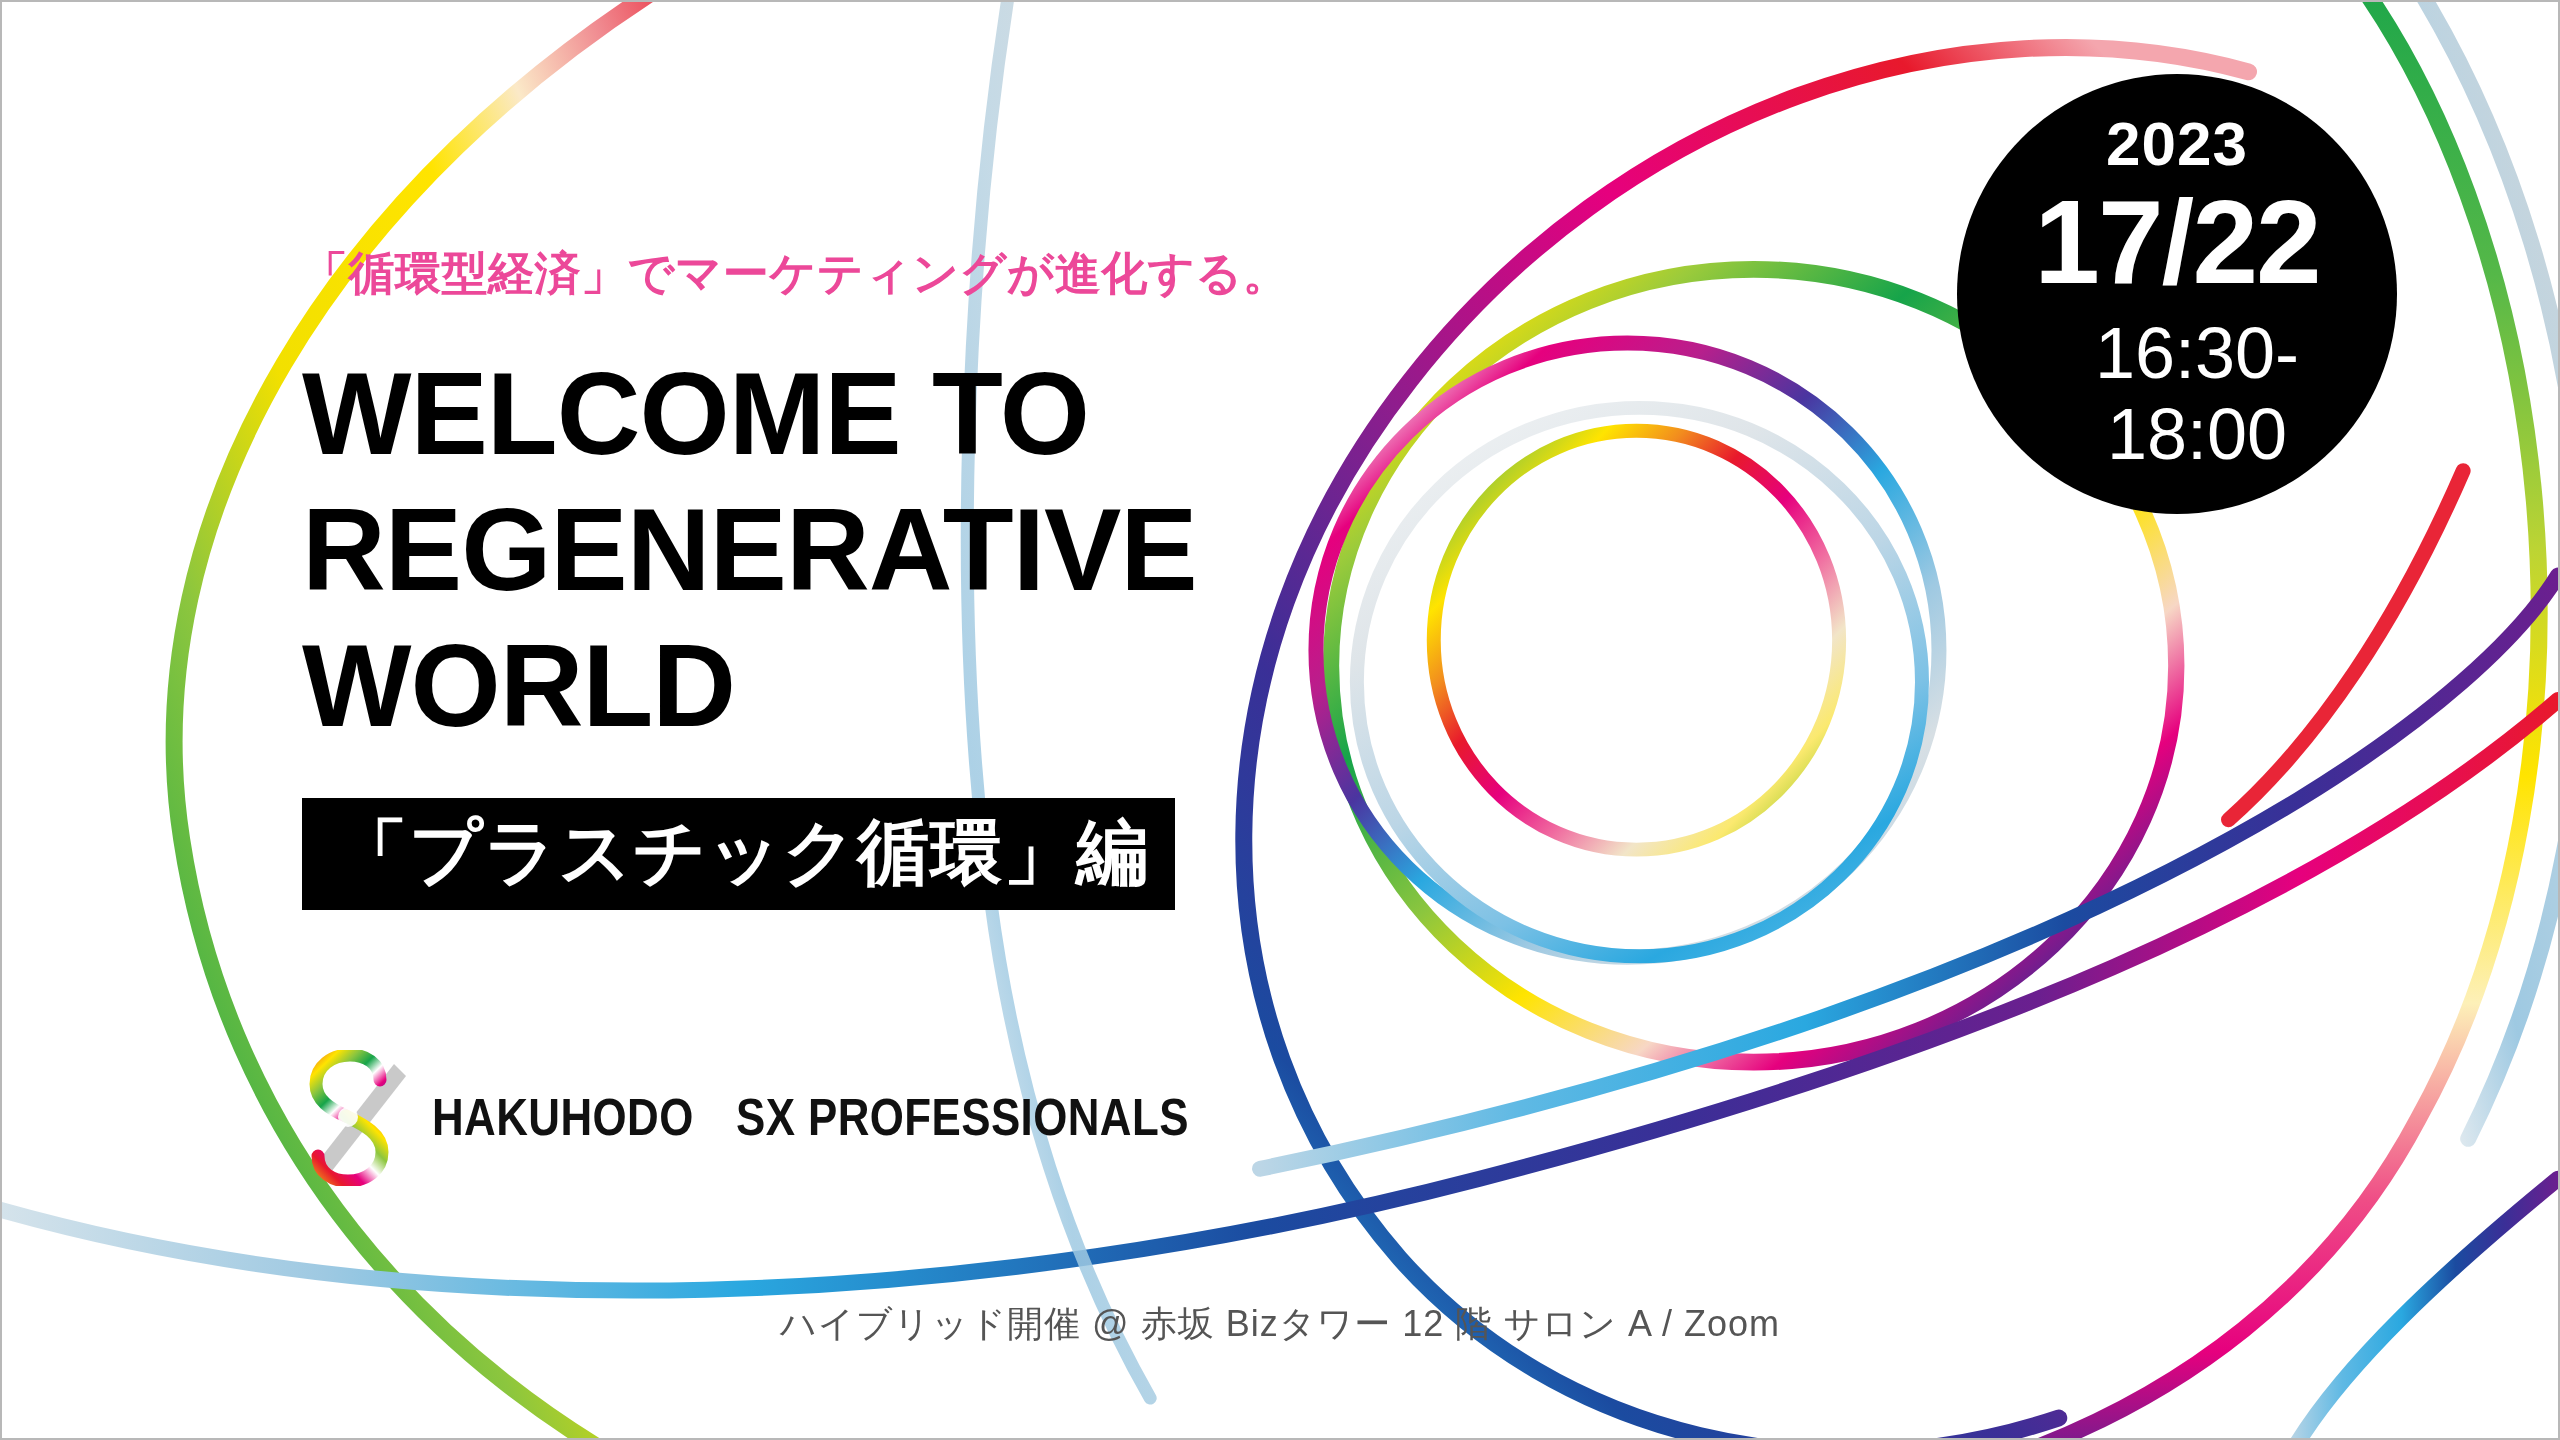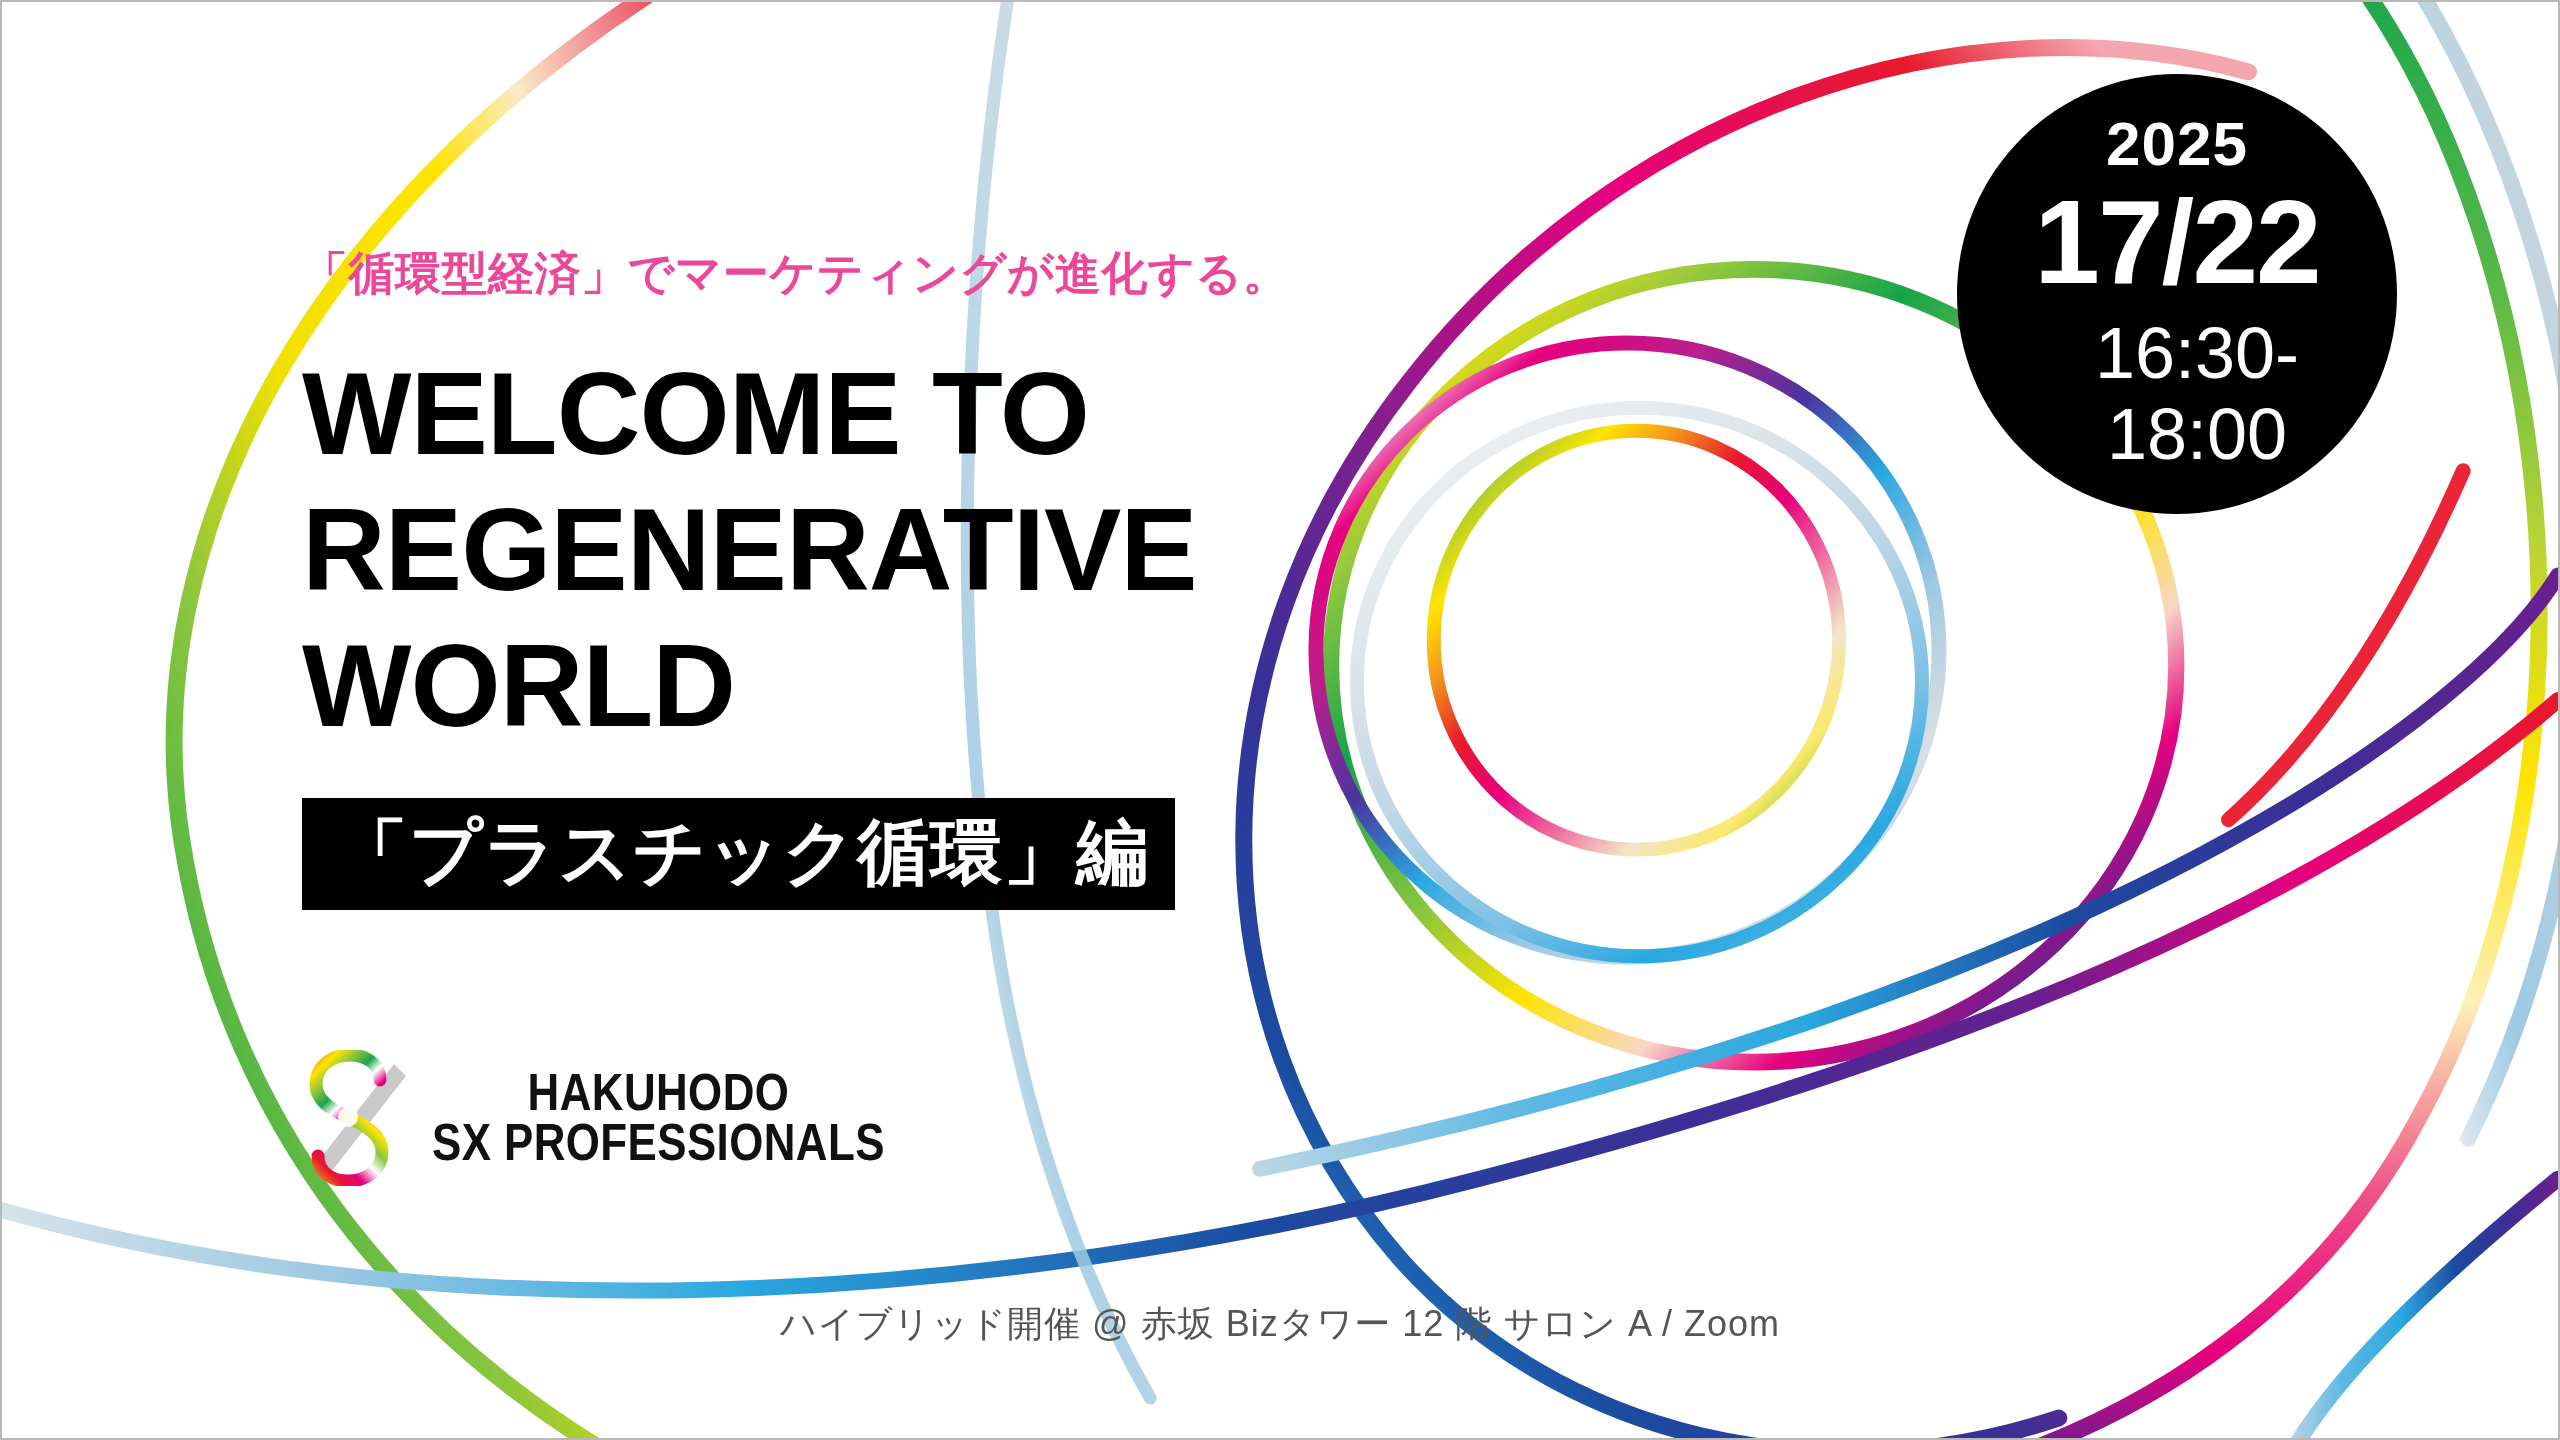--- a/index.html
+++ b/index.html
@@ -118,24 +118,23 @@
     align-items: center;
     gap: 18px;
   }
   #logo-mark {
     width: 112px;
     height: 136px;
     flex: 0 0 auto;
   }
   #logo-text {
     display: flex;
-    flex-direction: column;
+    flex-direction: row;
     justify-content: center;
     line-height: 0.98;
-    text-align: center;
   }
   #logo-text .lt {
     font-family: "Liberation Sans Narrow", "Liberation Sans", sans-serif;
     font-size: 51px;
     font-weight: 700;
     color: #111111;
     letter-spacing: 0.5px;
     transform: scaleX(0.86);
     transform-origin: left center;
     white-space: nowrap;
@@ -362,21 +361,21 @@
 
       <circle cx="46" cy="67" r="10" fill="#ffffff" opacity="0.9"></circle>
     </svg>
     <div id="logo-text">
       <span class="lt">HAKUHODO</span>
       <span class="lt">SX PROFESSIONALS</span>
     </div>
   </div>
 
   <div id="date-badge">
-    <div class="year">2025</div>
+    <div class="year">2023</div>
     <div class="day">17/22</div>
     <div class="time-line">16:30-</div>
     <div class="time-line">18:00</div>
   </div>
 
   <div id="venue">ハイブリッド開催 @ 赤坂 Bizタワー 12 階 サロン A / Zoom</div>
 
 </div>
 
 </body></html>

